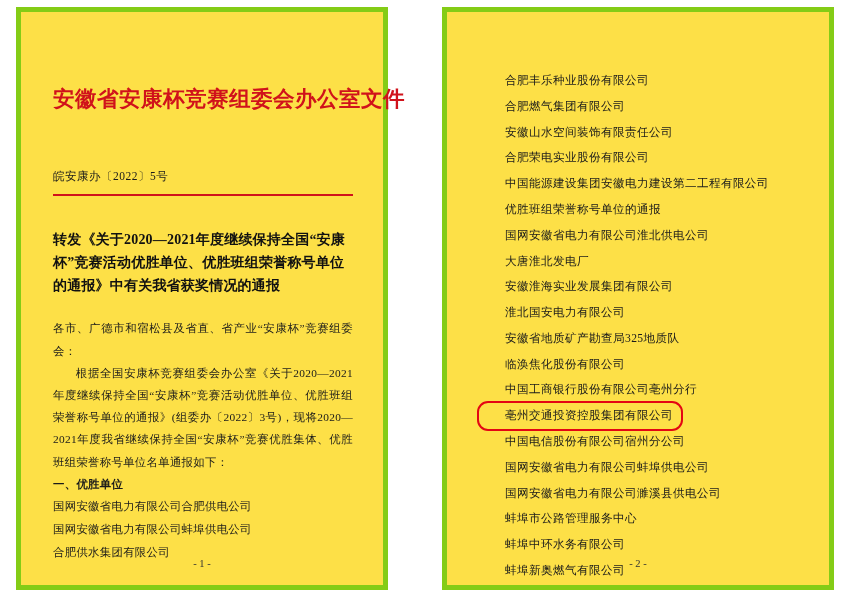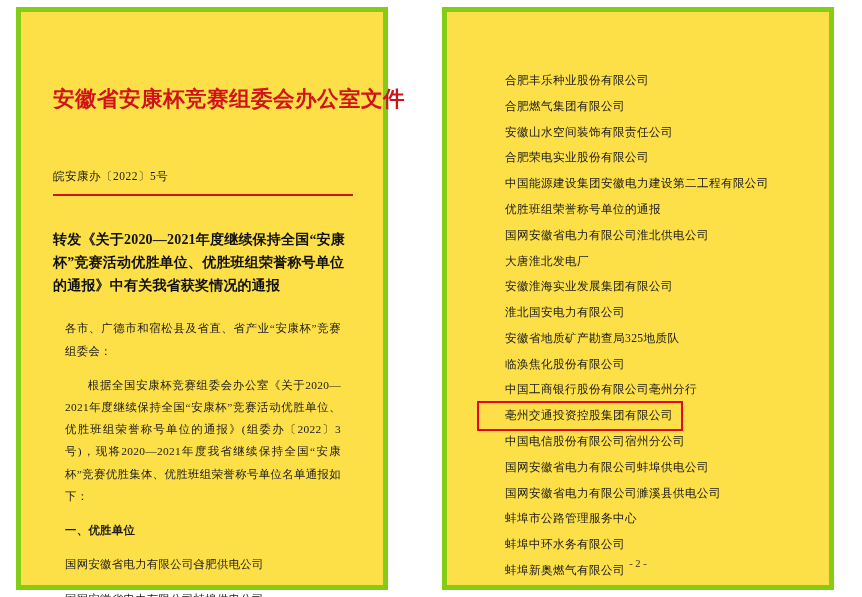--- a/index.html
+++ b/index.html
@@ -79,21 +79,21 @@
     letter-spacing: 0.2px;
   }
   .body-block {
     margin-top: 20px;
     font-size: 11.4px;
     line-height: 1.95;
     color: #1a1a1a;
     letter-spacing: 0.3px;
   }
   .body-block p {
-    margin: 12px;
+    margin: 0;
     text-align: justify;
   }
   .indent2 { text-indent: 2em; }
   .section-head {
     font-weight: bold;
   }
   .list-line {
     font-size: 11.4px;
     line-height: 2.0;
     color: #1a1a1a;
@@ -122,20 +122,21 @@
     position: relative;
     white-space: nowrap;
   }
   .unit-row.highlight {
     outline: 2px solid #e40613;
     outline-offset: 0px;
     display: inline-block;
     padding-left: 26px;
     padding-right: 8px;
     margin-left: 0;
+    border-radius: 9px;
   }
   .hl-wrap {
     position: relative;
   }
 </style>
 </head>
 <body>
 
 <div class="viewer">
 

